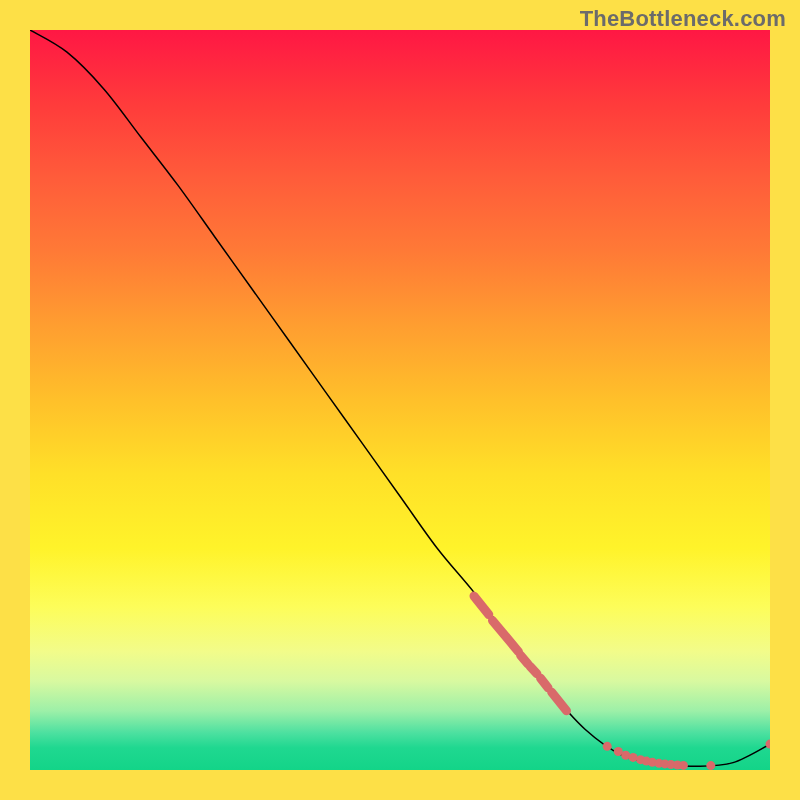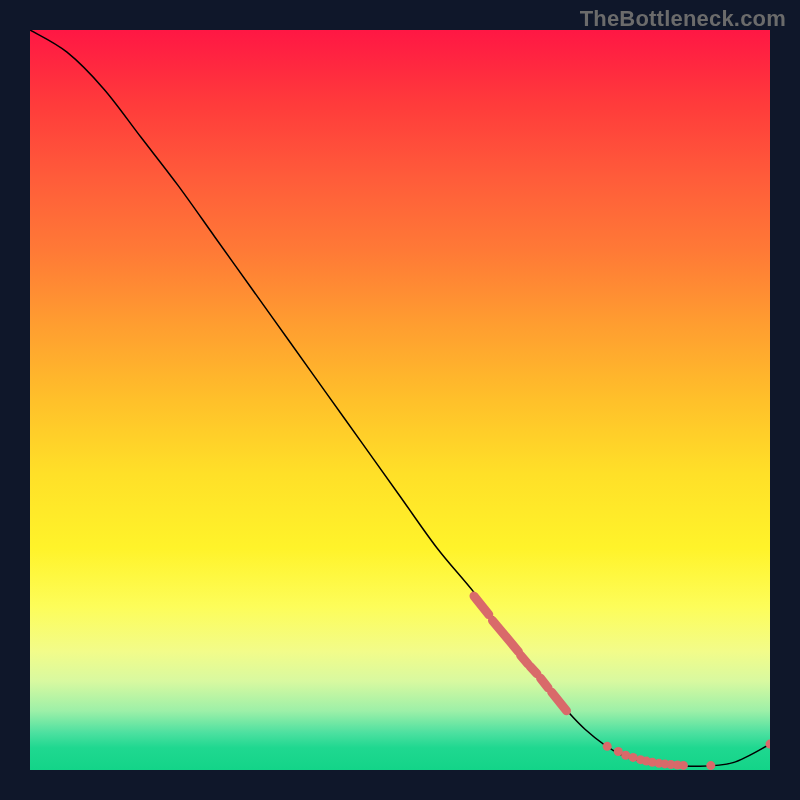--- a/index.html
+++ b/index.html
@@ -7,21 +7,21 @@
     padding: 0;
     width: 800px;
     height: 800px;
     background: #000;
     overflow: hidden;
   }
   .container {
     position: relative;
     width: 800px;
     height: 800px;
-    background: #0f172a;
+    background: #fde047;
   }
   .plot-area {
     position: absolute;
     left: 30px;
     top: 30px;
     width: 740px;
     height: 740px;
     background: linear-gradient(to bottom,
       #ff1744 0%,
       #ff3b3b 10%,

